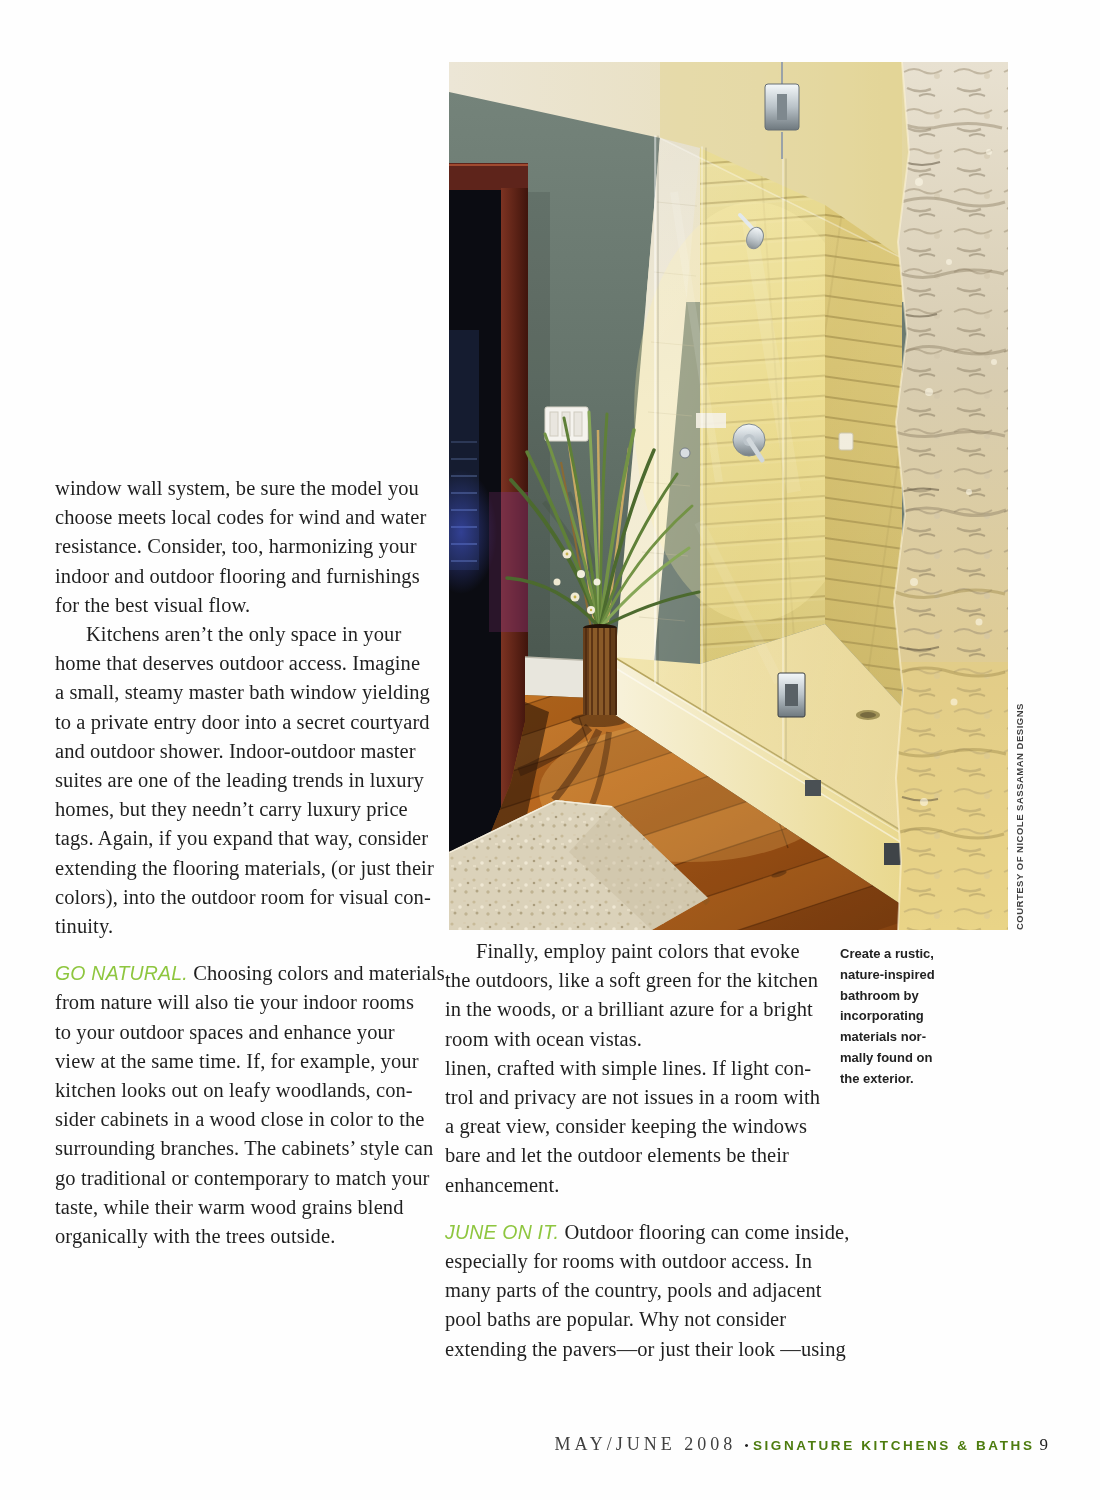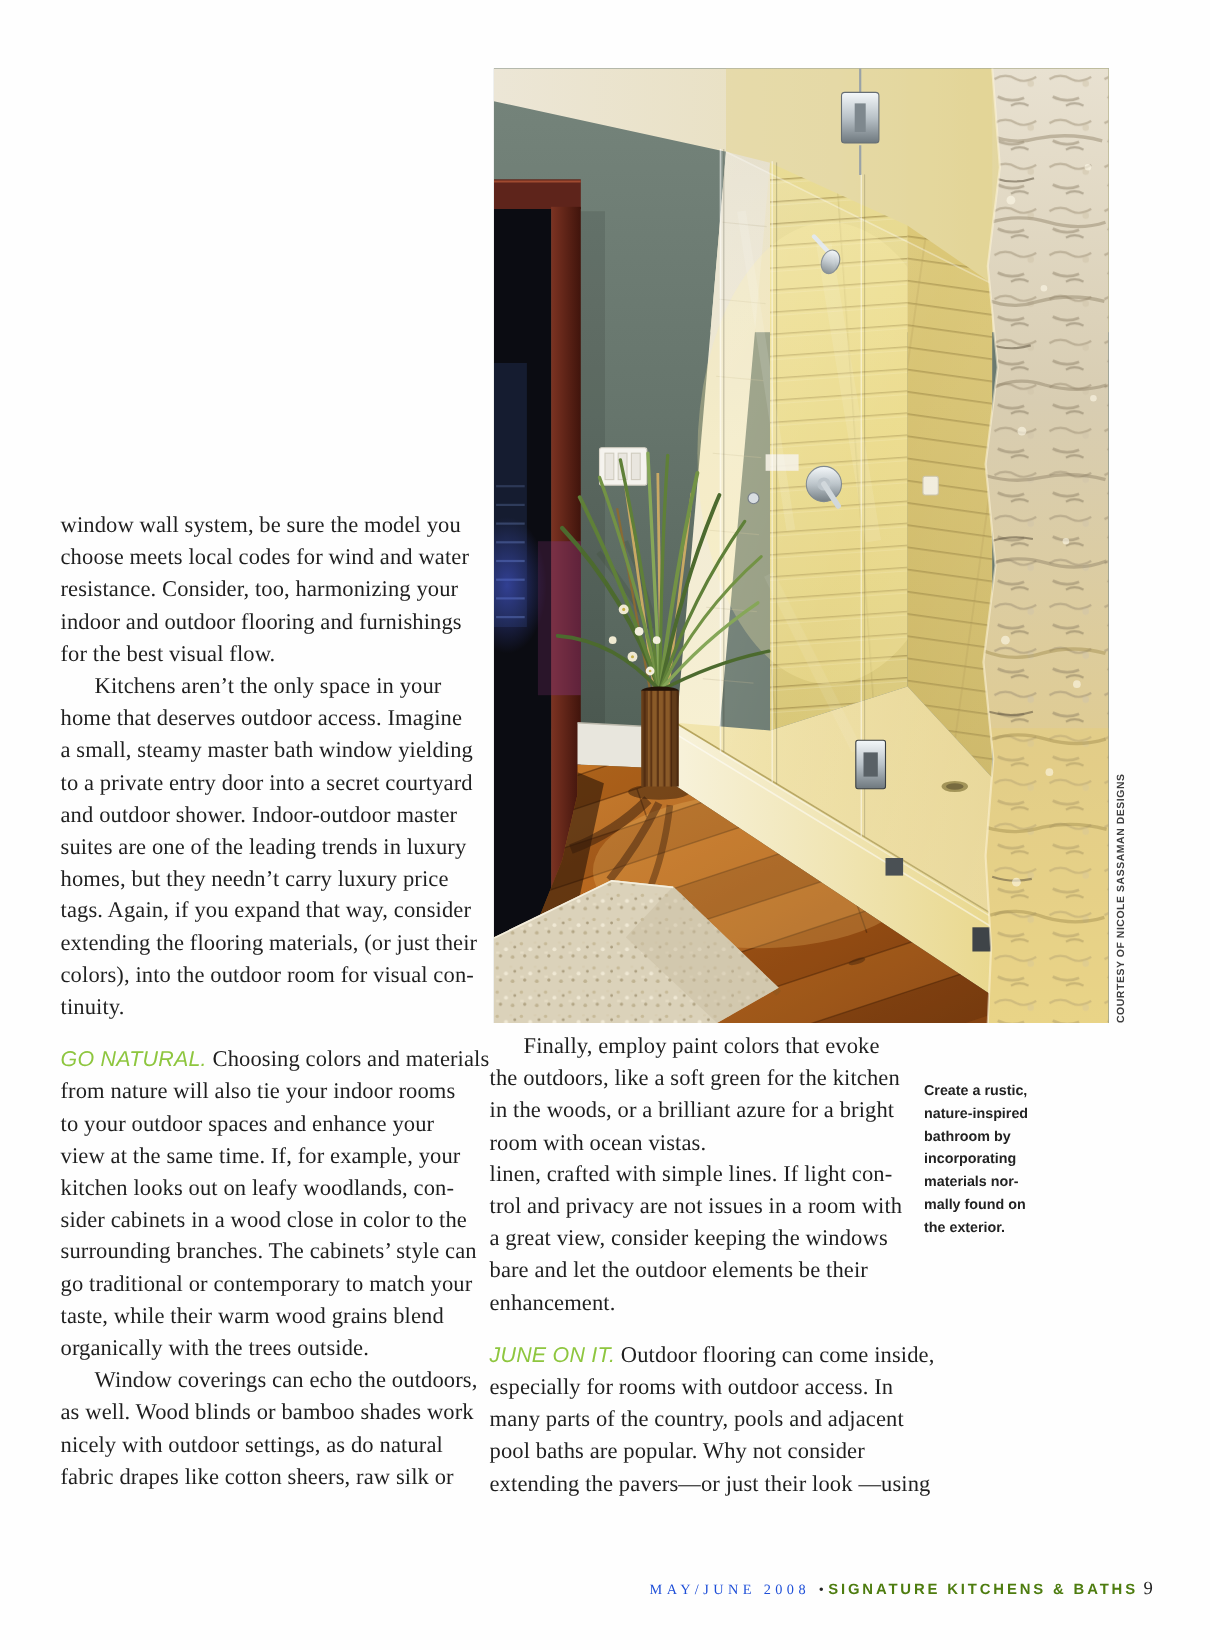--- a/index.html
+++ b/index.html
@@ -3,32 +3,32 @@
 <meta charset="utf-8">
 <style>
   html,body{margin:0;padding:0;background:#ffffff;}
   .page{position:relative;width:1100px;height:1500px;background:#fefefe;overflow:hidden;
         font-family:"Liberation Serif","DejaVu Serif",serif;color:#1f1f1f;}
   .col{position:absolute;font-size:20.5px;line-height:29.2px;letter-spacing:0.1px;}
   .col p{margin:0;white-space:pre-wrap;}
   .col p.section{margin-top:18px;}
   .green{color:#8ec63f;font-family:"Liberation Sans","DejaVu Sans",sans-serif;
          font-size:19.5px;letter-spacing:0.2px;font-style:italic;}
-  .col-left{left:55px;top:464px;width:430px;}
+  .col-left{left:55px;top:474px;width:430px;}
   .col-mid{left:445px;top:937px;width:430px;}
   .photo{position:absolute;left:449px;top:62px;width:559px;height:868px;overflow:hidden;background:#6b7a70;}
   .photo svg{display:block;}
   .credit{position:absolute;left:1014px;top:930px;transform-origin:0 0;transform:rotate(-90deg);
           white-space:nowrap;font-family:"Liberation Sans","DejaVu Sans",sans-serif;
           font-size:9.5px;font-weight:bold;letter-spacing:0.5px;color:#3f3f3f;}
   .caption{position:absolute;left:840px;top:944px;width:130px;white-space:pre-line;
            font-family:"Liberation Sans","DejaVu Sans",sans-serif;font-size:13px;
-           font-weight:bold;line-height:20.8px;color:#222222;margin-top:37px;}
+           font-weight:bold;line-height:20.8px;color:#222222;}
   .footer{position:absolute;right:52px;top:1434px;display:flex;align-items:baseline;}
-  .f-date{font-family:"Liberation Serif",serif;font-size:13px;letter-spacing:4px;color:#1d4ed8;}
+  .f-date{font-family:"Liberation Serif",serif;font-size:18px;letter-spacing:4px;color:#404040;}
   .f-dot{font-size:13px;margin:0 4px 0 8px;color:#222;}
   .f-mag{font-family:"Liberation Sans","DejaVu Sans",sans-serif;font-weight:bold;
          font-size:13.5px;letter-spacing:2.6px;color:#4d7c0f;}
   .f-page{font-family:"Liberation Serif",serif;font-size:17px;margin-left:5px;color:#222;}
 </style>
 </head>
 <body>
 
 <div class="page">
 
@@ -52,24 +52,20 @@
     <p class="para section"><span class="green">GO NATURAL.</span><span> Choosing colors and materials
 from nature will also tie your indoor rooms
 to your outdoor spaces and enhance your
 view at the same time. If, for example, your
 kitchen looks out on leafy woodlands, con-
 sider cabinets in a wood close in color to the
 surrounding branches. The cabinets’ style can
 go traditional or contemporary to match your
 taste, while their warm wood grains blend
 organically with the trees outside.</span></p>
-    <p class="para">  Window coverings can echo the outdoors,
-as well. Wood blinds or bamboo shades work
-nicely with outdoor settings, as do natural
-fabric drapes like cotton sheers, raw silk or</p>
   </div>
 
   <div class="photo">
     <svg width="559" height="868" viewBox="0 0 559 868" xmlns="http://www.w3.org/2000/svg">
       <defs>
         <linearGradient id="gCeil" x1="0" y1="0" x2="1" y2="0">
           <stop offset="0" stop-color="#ece6d6"></stop>
             <stop offset=".55" stop-color="#e8dfbe"></stop>
             <stop offset="1" stop-color="#e0d18c"></stop>
         </linearGradient>

